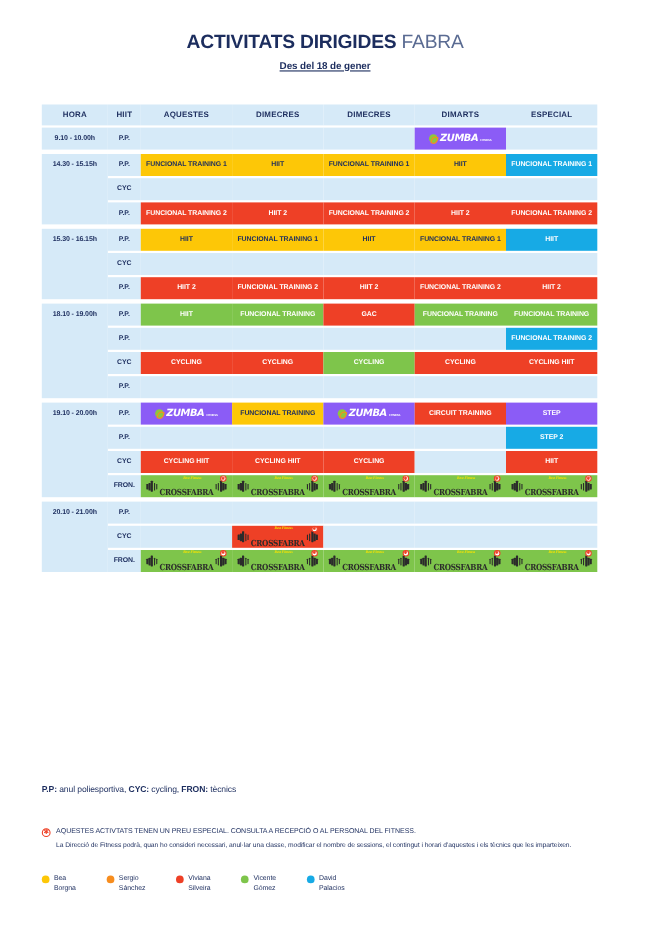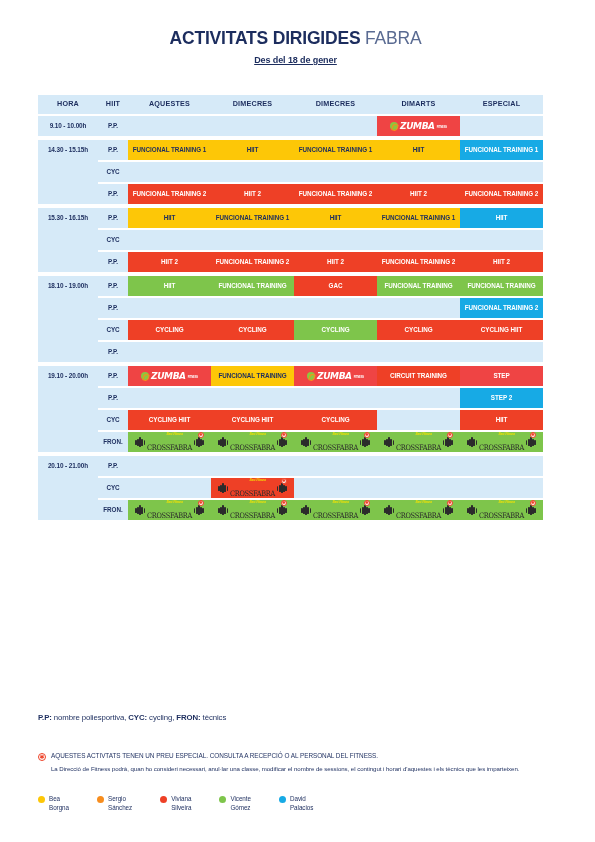--- a/index.html
+++ b/index.html
@@ -45,21 +45,21 @@
 
   
   .tblock { flex: 0 0 60px; width: 60px; background: #d6eaf8; display: flex; justify-content: center; font-size: 6.4px; font-weight: bold; color: #1c2d5e; padding-top: 6px; letter-spacing: -0.1px;}
   .stack { display: flex; flex-direction: column; gap: 2px; flex: 1; }
 
   
   .yellow { background: #fdc707; color: #1c2d5e; }
   .red    { background: #ee4026; color: #ffffff; }
   .green  { background: #7ec54b; color: #ffffff; }
   .blue   { background: #17aae5; color: #ffffff; }
-  .orange { background: #ef4444; color: #ffffff; }
+  .orange { background: #8b5cf6; color: #ffffff; }
   .empty  { background: #d6eaf8; }
 
   
   .zumba { display: flex; align-items: center; justify-content: center; gap: 2px; }
   .zumba .swirl {
     width: 8px; height: 8px; border-radius: 50%;
     background: #8dc63f; position: relative; flex: 0 0 8px;
   }
   .zumba .swirl::after {
     content: ""; position: absolute; left: 2px; top: 1.5px;
@@ -73,21 +73,21 @@
   }
   .zumba .zsub { font-size: 2.6px; color: #ffffff; align-self: flex-end; margin-bottom: 1px; letter-spacing: -0.1px;}
 
   
   .cf { position: relative; display: flex; align-items: center; justify-content: center; gap: 2px; }
   .cf .bar { display: flex; align-items: center; gap: 0.7px; flex: 0 0 auto; }
   .cf .bar i { display: block; background: #2b2b2b; width: 1.4px; height: 7px; border-radius: 0.4px; }
   .cf .bar i.mid { height: 10px; }
   .cf .bar i.cap { height: 5px; }
   .cf .name {
-    font-size: 6.6px; font-weight: normal; color: #2b2b2b;
+    font-size: 6.6px; font-weight: bold; color: #2b2b2b;
     letter-spacing: -0.25px; line-height: 1;
     font-family: "DejaVu Serif", serif;
     transform: scaleY(1.15);
     margin-top: 12px;
   }
   .cf .script {
     position: absolute; top: 0.5px; left: 50%; transform: translateX(-18%);
     font-size: 3.4px; font-style: italic; color: #f7e400;
     font-family: "Liberation Serif", serif; white-space: nowrap;
   }
@@ -563,21 +563,21 @@
                 </div>
               </div>
             </div>
           </div>
         </div>
         <div style="height: 2px;"></div>
       </div>
   </div>
 
   <div class="legend-rooms">
-    <b>P.P:</b><span> nombre poliesportiva, </span><b>CYC:</b><span> cycling, </span><b>FRON:</b><span> tècnics</span>
+    <b>P.P:</b><span> anul poliesportiva, </span><b>CYC:</b><span> cycling, </span><b>FRON:</b><span> tècnics</span>
   </div>
 
   <div class="note">
     <div class="note-line1">
       <div class="note-star">✱</div>
       <div class="note-main">AQUESTES ACTIVTATS TENEN UN PREU ESPECIAL. CONSULTA A RECEPCIÓ O AL PERSONAL DEL FITNESS.</div>
     </div>
     <div class="note-sub">La Direcció de Fitness podrà, quan ho consideri necessari, anul·lar una classe, modificar el nombre de sessions, el contingut i horari d'aquestes i els tècnics que les imparteixen.</div>
   </div>
 

